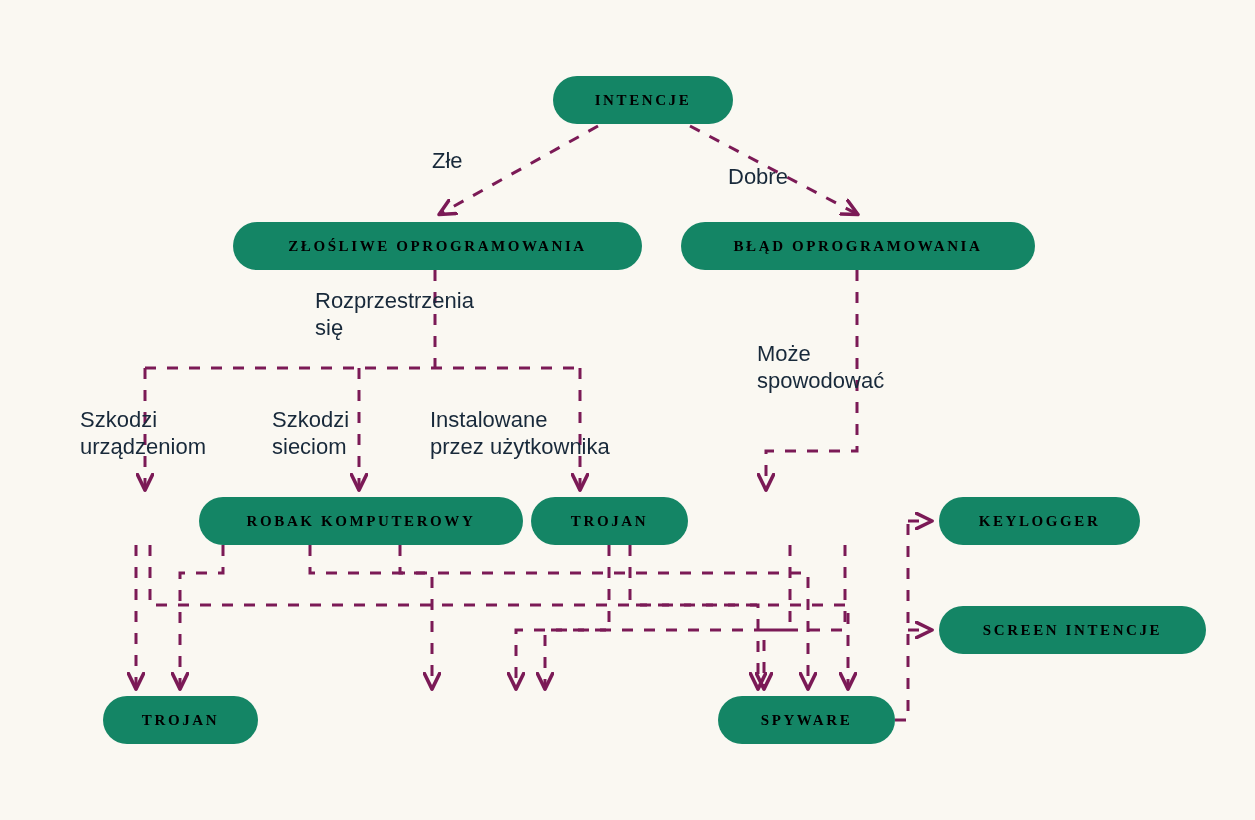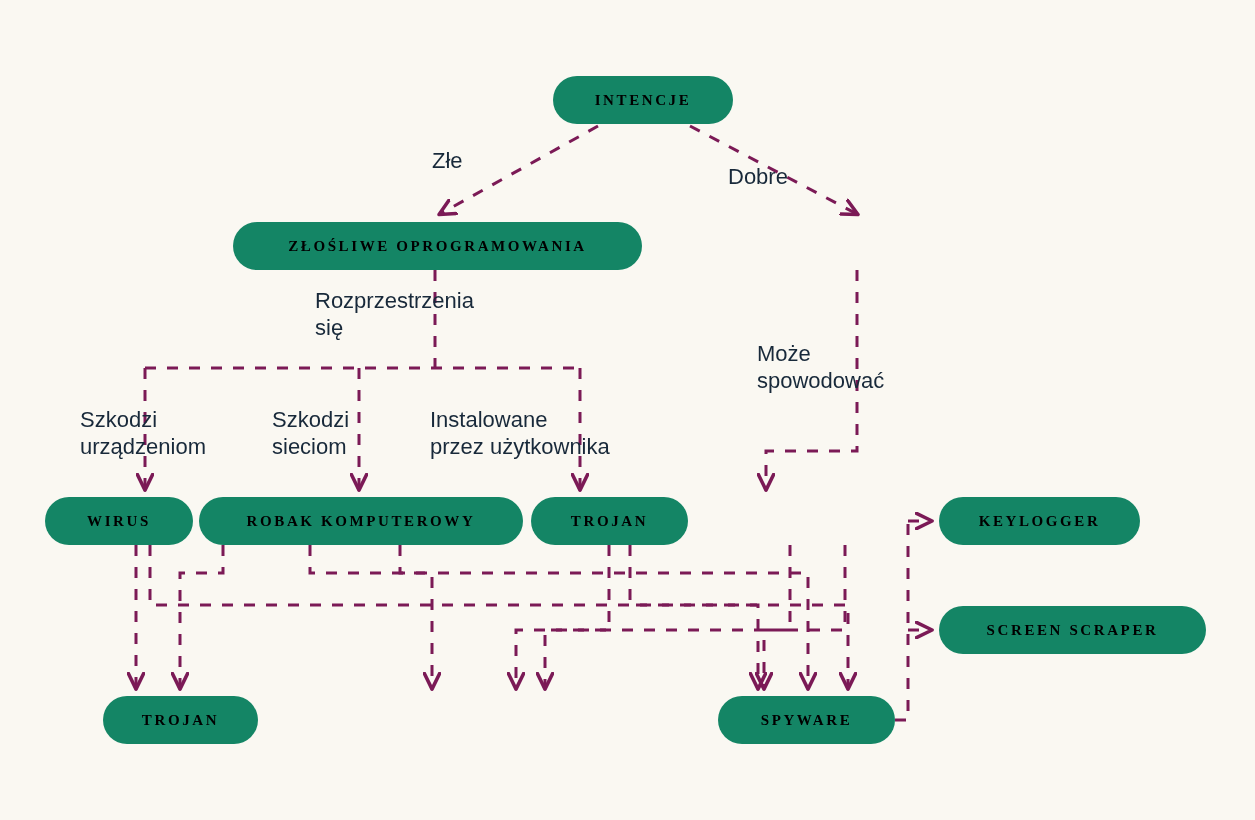--- a/index.html
+++ b/index.html
@@ -101,31 +101,31 @@
       <path d="M 895 720 L 908 720 L 908 521"></path>
       <path d="M 908 521 L 931 521" marker-end="url(#arrow)"></path>
       <path d="M 908 630 L 931 630" marker-end="url(#arrow)"></path>
     </g>
   </svg>
 
   <div class="node" style="left:553px; top:76px; width:180px; height:48px;">INTENCJE</div>
 
   <div class="node" style="left:233px; top:222px; width:409px; height:48px;">ZŁOŚLIWE OPROGRAMOWANIA</div>
 
+  <div class="node" style="left:681px; top:222px; width:354px; height:48px;">BŁĄD OPROGRAMOWANIA</div>
 
-  <div class="node" style="left:45px; top:497px; width:148px; height:48px;">WIRUS</div>
 
   <div class="node" style="left:199px; top:497px; width:324px; height:48px;">ROBAK KOMPUTEROWY</div>
 
   <div class="node" style="left:531px; top:497px; width:157px; height:48px;">TROJAN</div>
 
 
   <div class="node" style="left:939px; top:497px; width:201px; height:48px;">KEYLOGGER</div>
 
-  <div class="node" style="left:939px; top:606px; width:267px; height:48px;">SCREEN SCRAPER</div>
+  <div class="node" style="left:939px; top:606px; width:267px; height:48px;">SCREEN INTENCJE</div>
 
   <div class="node" style="left:103px; top:696px; width:155px; height:48px;">TROJAN</div>
 
 
   <div class="node" style="left:718px; top:696px; width:177px; height:48px;">SPYWARE</div>
 
   <div class="edge-label" style="left:432px; top:148px; width:128px;">Złe</div>
 
   <div class="edge-label" style="left:728px; top:164px; width:128px;">Dobre</div>
 

